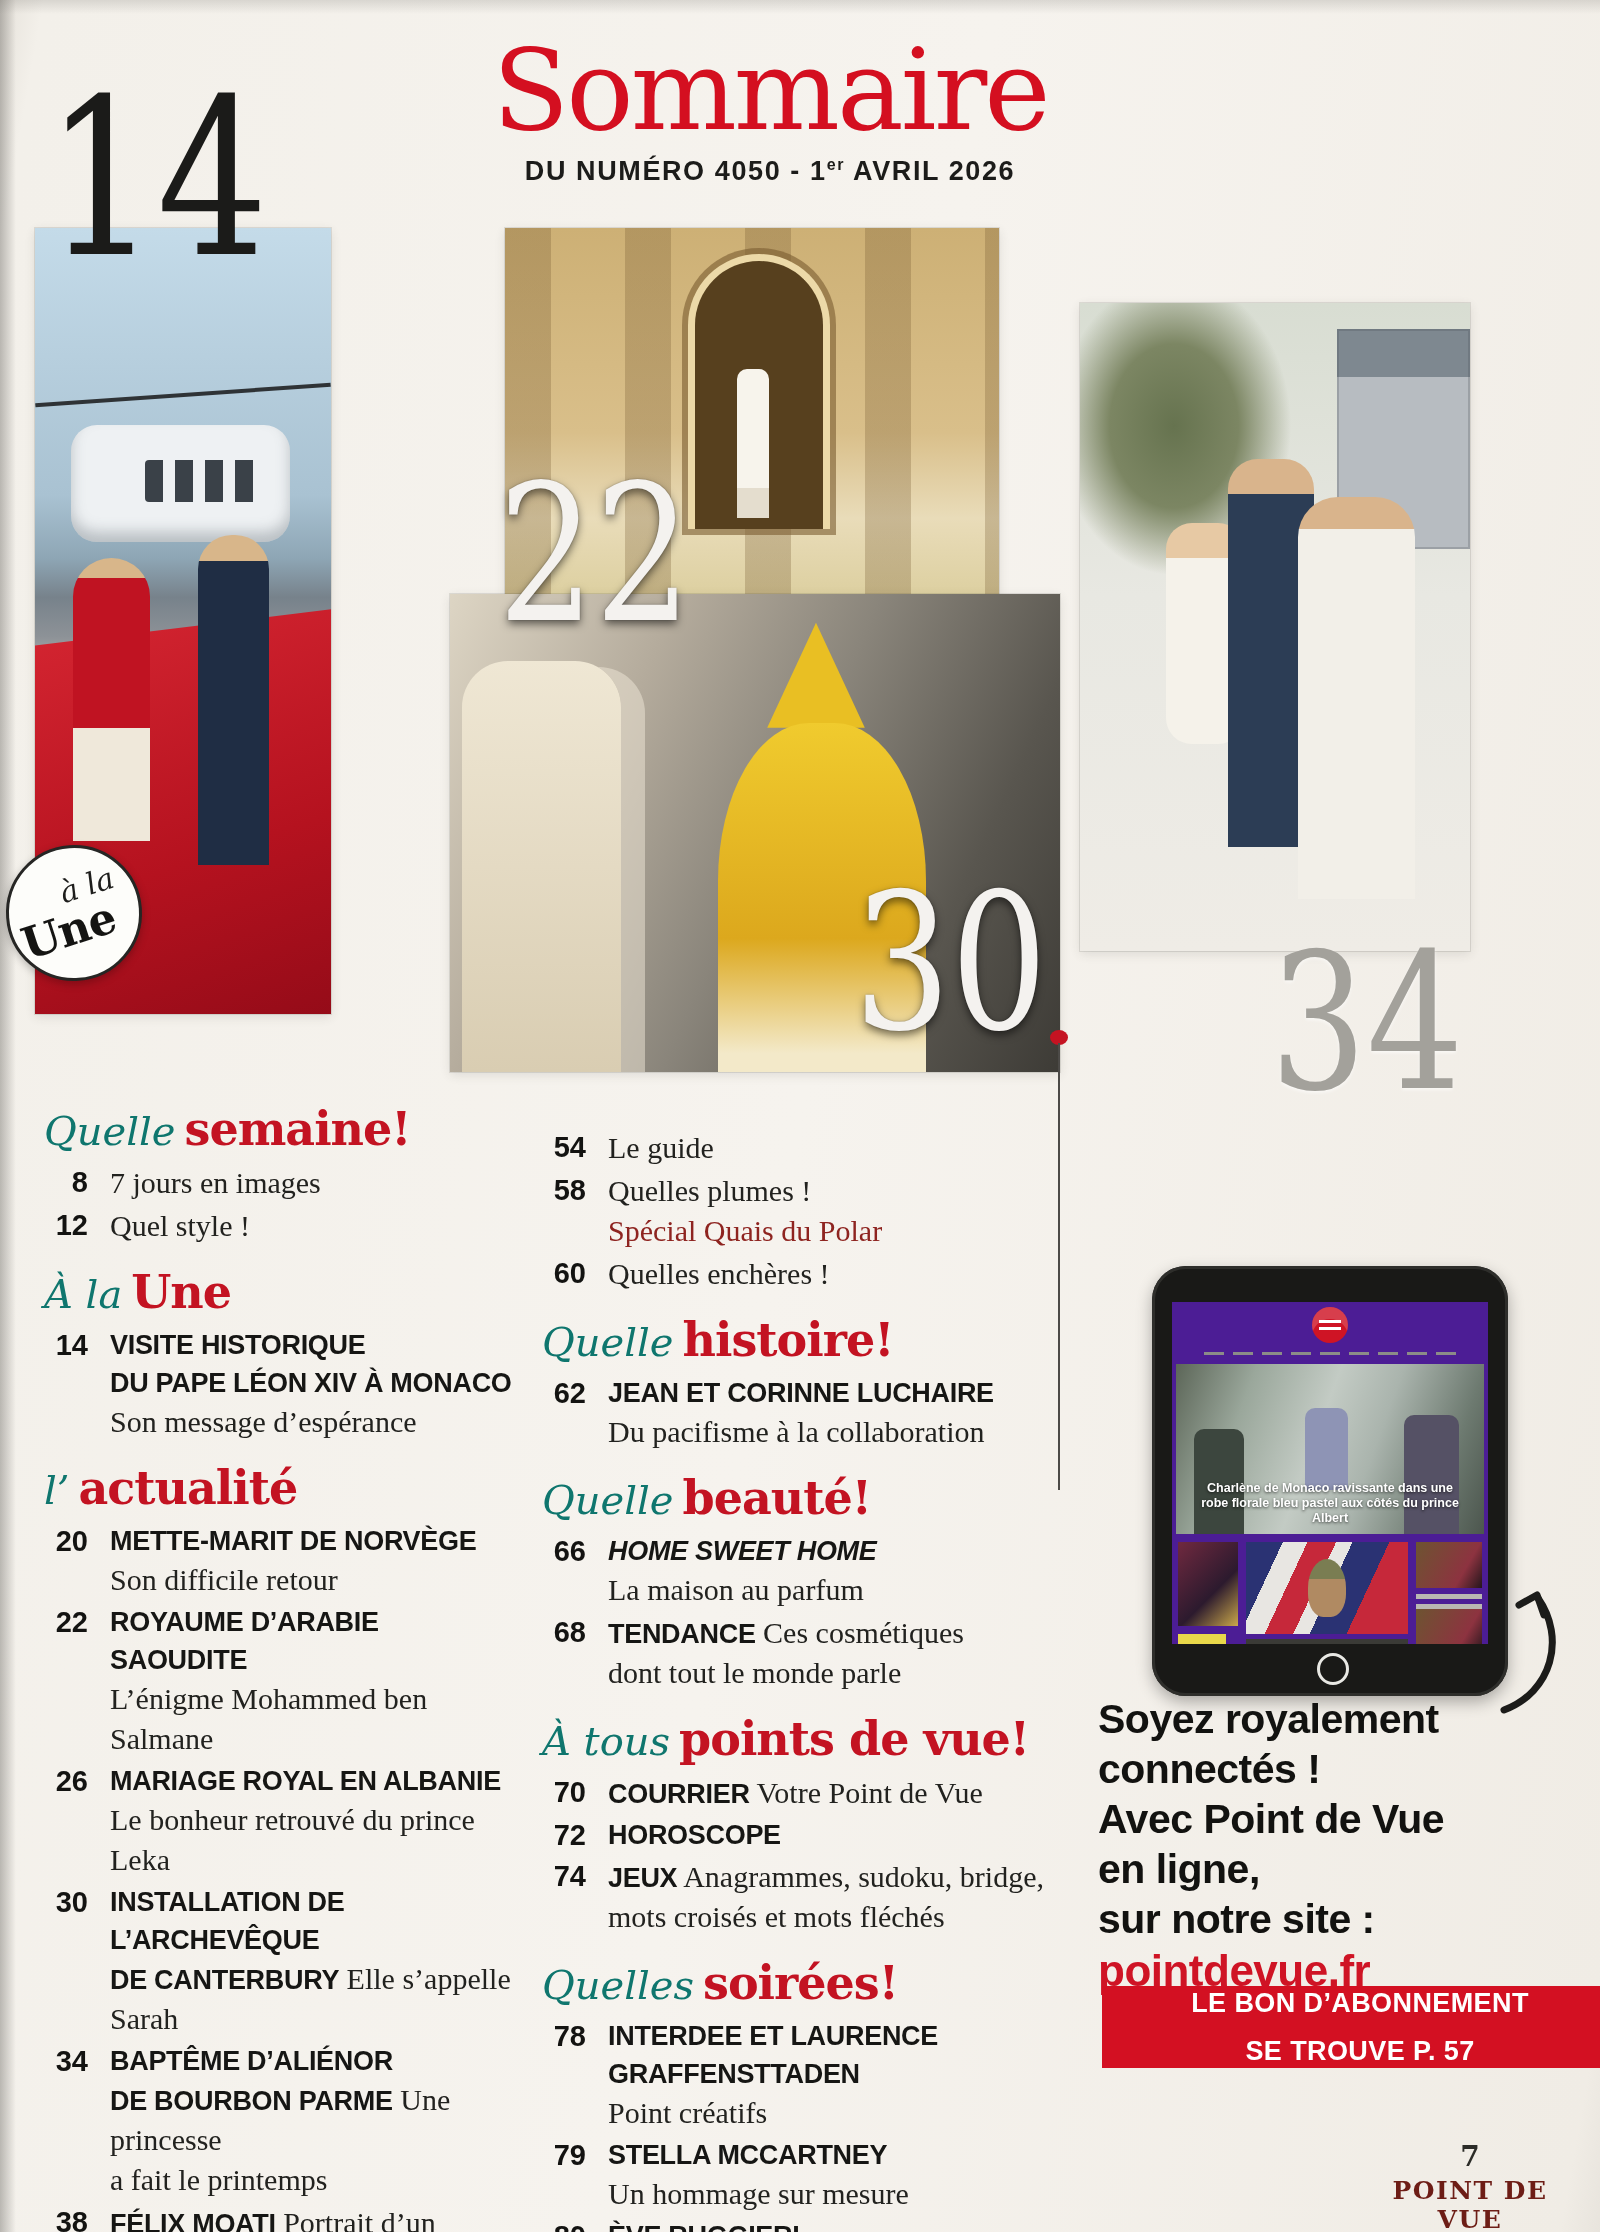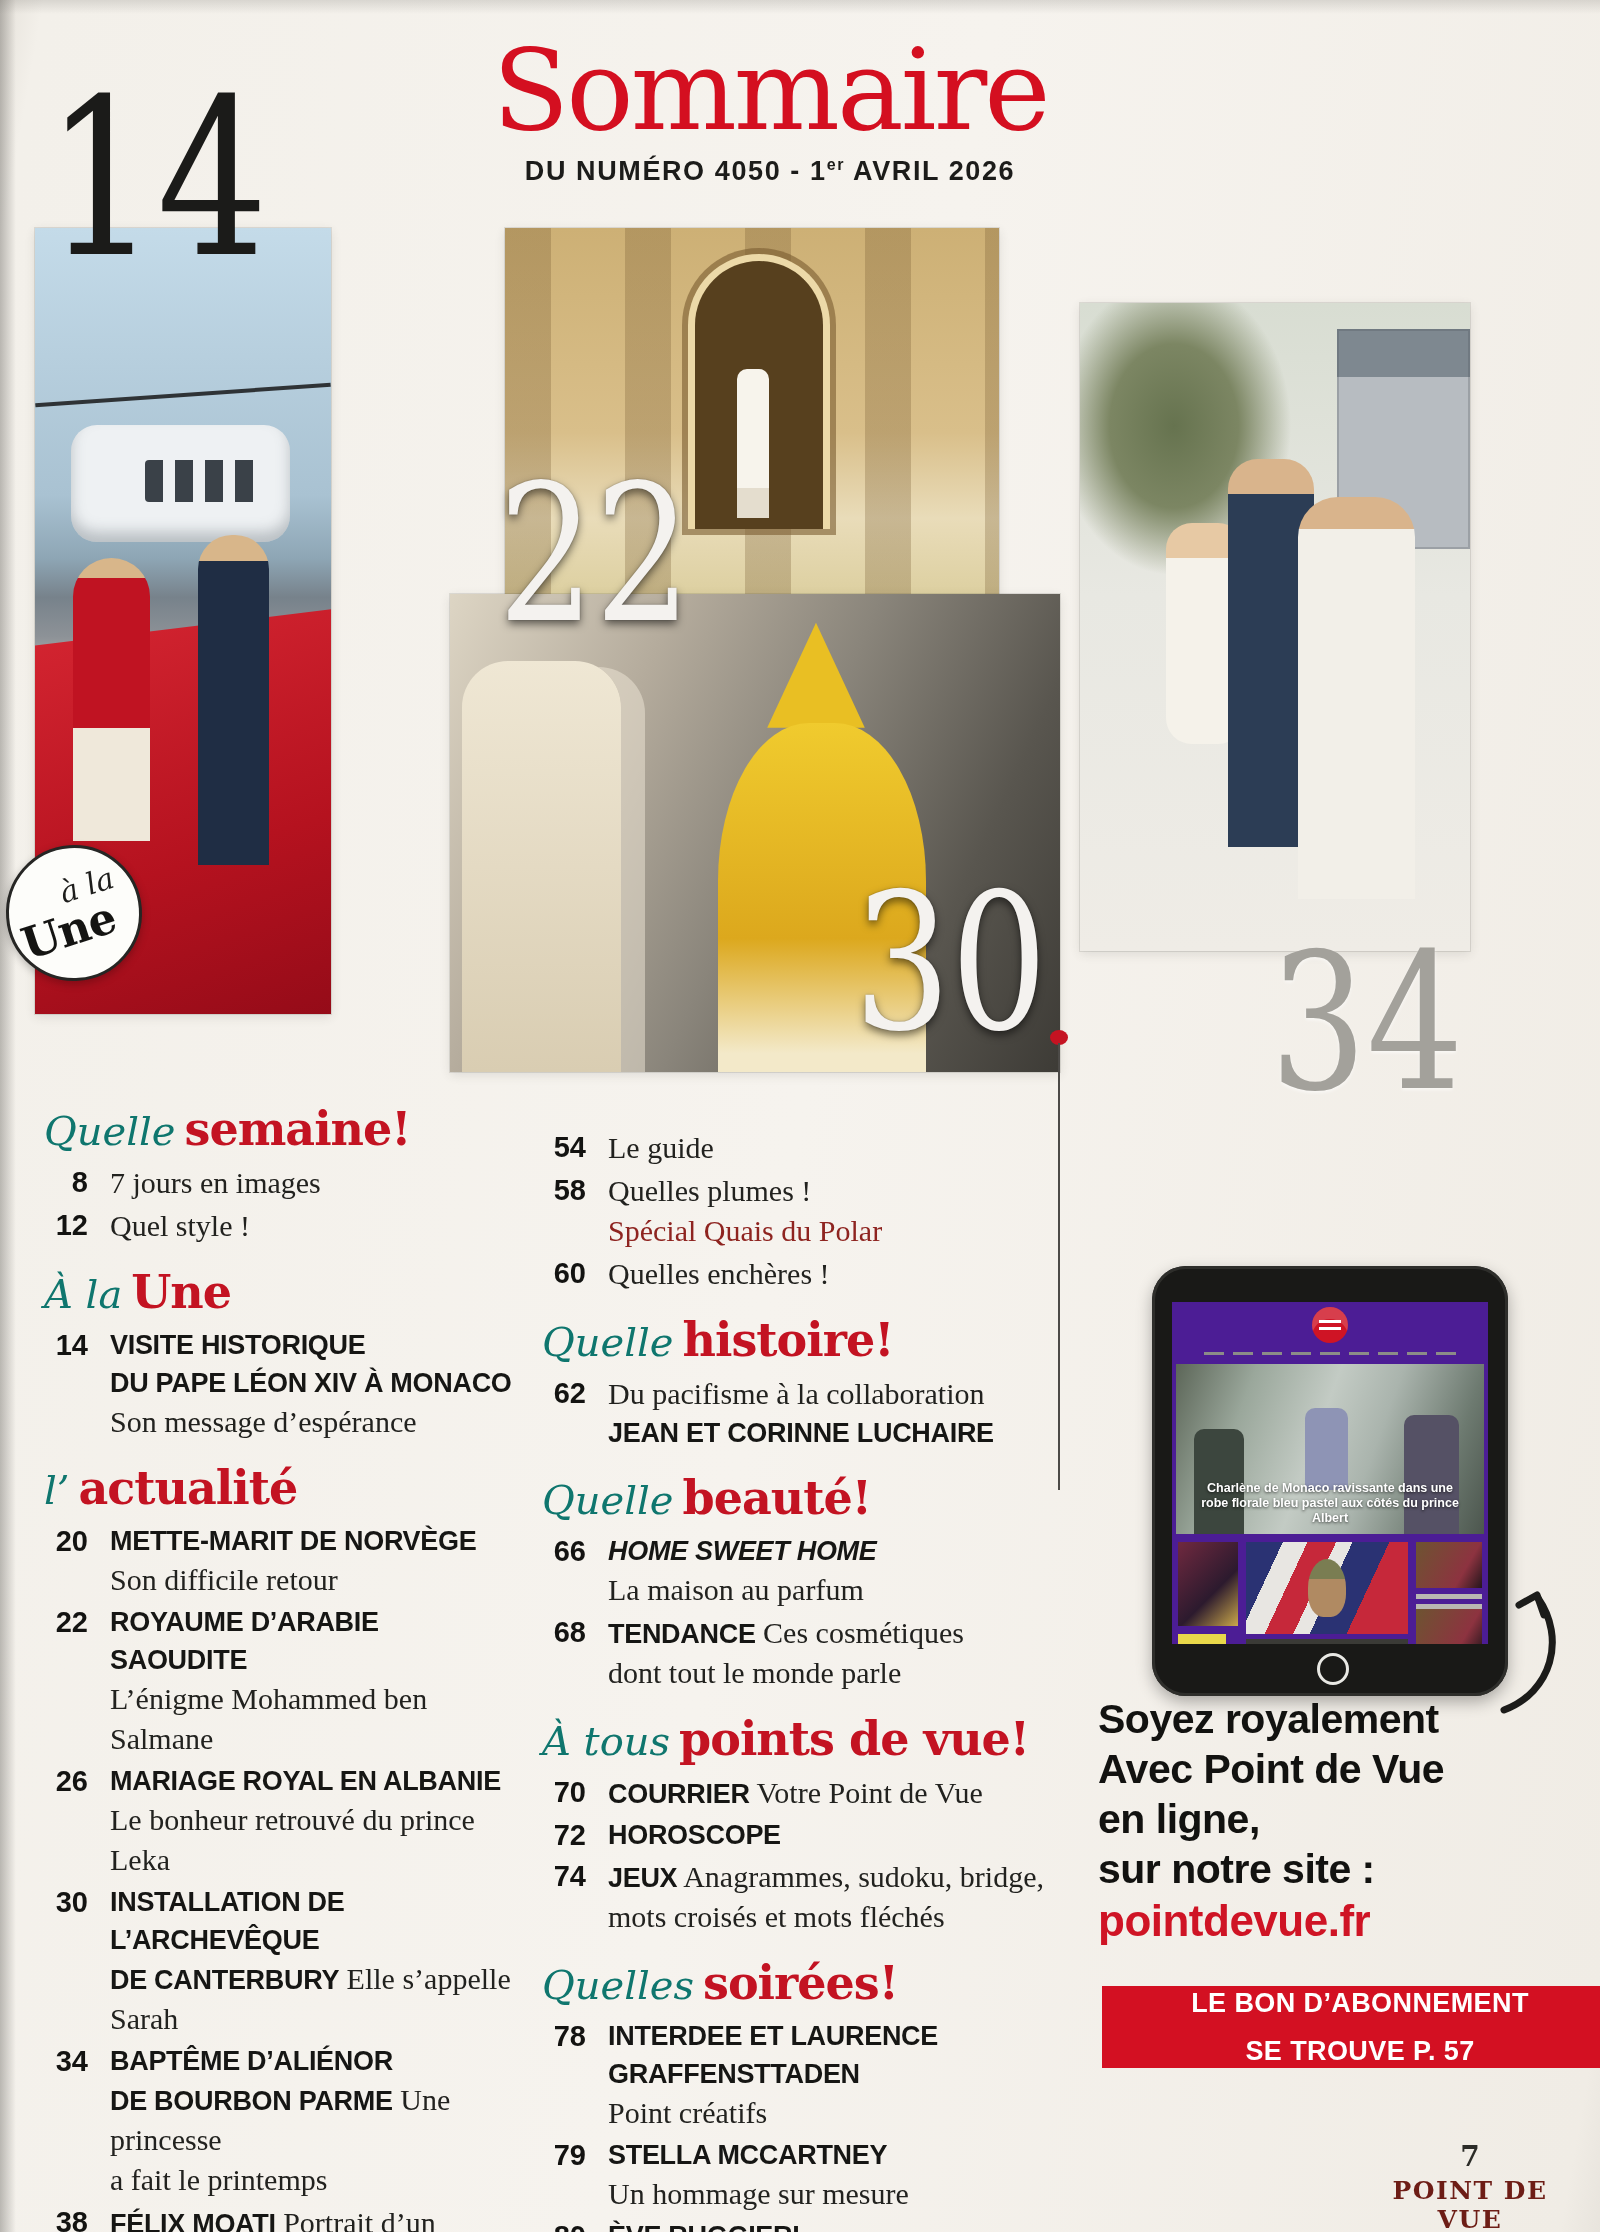--- a/index.html
+++ b/index.html
@@ -285,22 +285,22 @@
     <div class="item">
       <div class="num">60</div>
       <div class="lines">
         <div class="line"><span class="st-s">Quelles enchères !</span></div>
       </div>
     </div>
     <div class="sec-head"><span class="lead">Quelle</span><span class="main">histoire!</span></div>
     <div class="item">
       <div class="num">62</div>
       <div class="lines">
+        <div class="line"><span class="st-c">JEAN ET CORINNE LUCHAIRE</span></div>
         <div class="line"><span class="st-s">Du pacifisme à la collaboration</span></div>
-        <div class="line"><span class="st-c">JEAN ET CORINNE LUCHAIRE</span></div>
       </div>
     </div>
     <div class="sec-head"><span class="lead">Quelle</span><span class="main">beauté!</span></div>
     <div class="item">
       <div class="num">66</div>
       <div class="lines">
         <div class="line"><span class="st-ci">HOME SWEET HOME</span></div>
         <div class="line"><span class="st-s">La maison au parfum</span></div>
       </div>
     </div>
@@ -398,20 +398,21 @@
 <div class="arrow-wrap">
   <svg width="80" height="132" viewBox="0 0 80 132">
     <path d="M12 124 C60 106 74 52 46 12" fill="none" stroke="#1c1c1a" stroke-width="7" stroke-linecap="round"></path>
     <path d="M27 19 L45 9 L52 29" fill="none" stroke="#1c1c1a" stroke-width="7" stroke-linecap="round" stroke-linejoin="round"></path>
   </svg>
 </div>
 
 <div class="connect">
   <div id="ad-lines">
       <div class="ad-line">Soyez royalement</div>
+      <div class="ad-line">connectés !</div>
       <div class="ad-line">Avec Point de Vue</div>
       <div class="ad-line">en ligne,</div>
       <div class="ad-line">sur notre site :</div>
     </div>
   <div class="site">pointdevue.fr</div>
 </div>
 
 <div class="subbox">
   <span>LE BON D’ABONNEMENT</span>
   <span>SE TROUVE P. 57</span>

